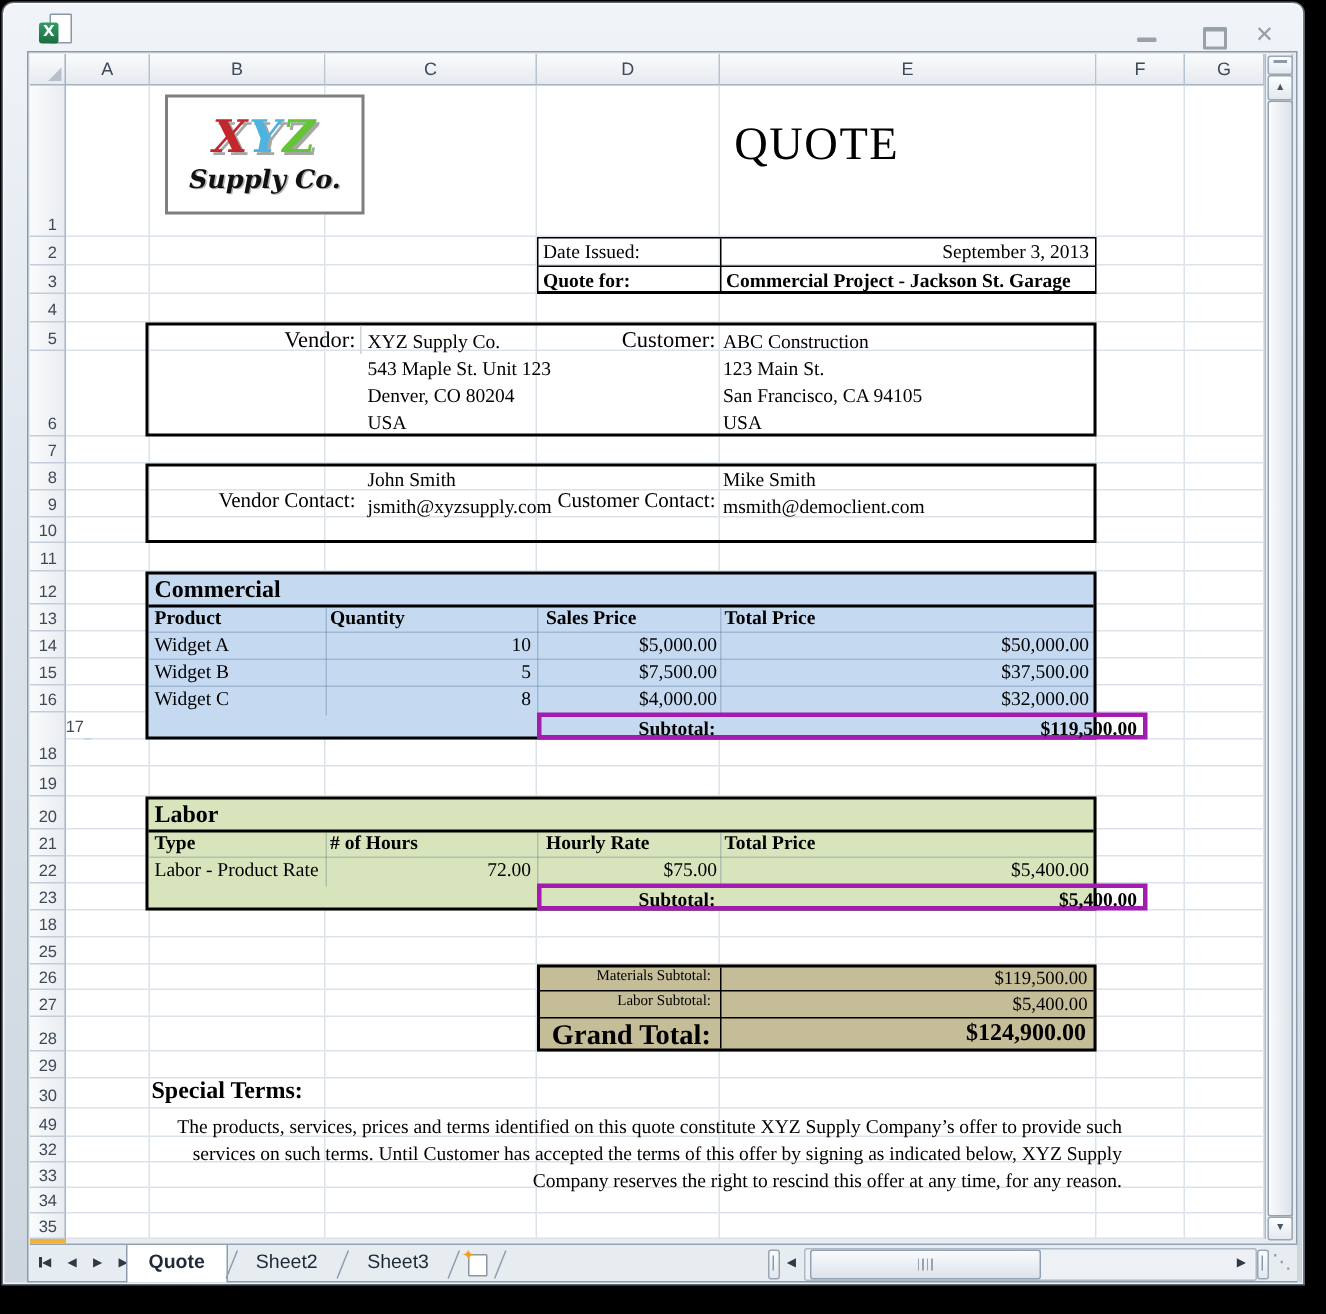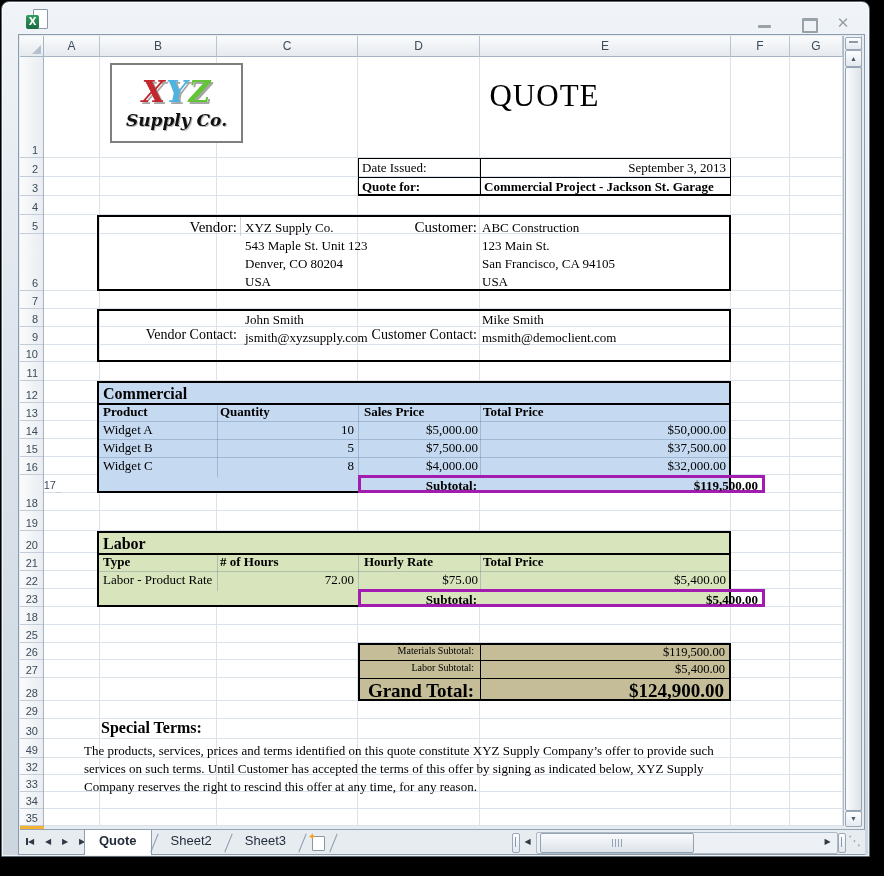--- a/index.html
+++ b/index.html
@@ -89,24 +89,24 @@
   .sub-l{position:absolute;left:0;top:0;width:116px;text-align:right;font-size:13px;font-weight:bold;}
   .sub-v{position:absolute;right:4px;top:0;font-size:13px;font-weight:bold;}
 
   .totals{left:358px;top:643px;width:373px;height:58px;border:2px solid #000;}
   .totals .vsep{position:absolute;left:120px;top:0;width:1px;height:100%;background:#000;}
   .totals .hsep1{position:absolute;left:0;top:15px;width:100%;height:1px;background:#000;}
   .totals .hsep2{position:absolute;left:0;top:33px;width:100%;height:1px;background:#000;}
   .t-l{position:absolute;left:0;width:114px;text-align:right;font-size:10px;}
   .t-v{position:absolute;right:4px;font-size:12.5px;text-align:right;}
   .t-gl{position:absolute;left:0;width:114px;text-align:right;font-size:19px;font-weight:bold;top:35px;}
-  .t-gv{position:absolute;right:5px;font-size:19px;font-weight:bold;top:35px;}
+  .t-gv{position:absolute;right:5px;font-size:16px;font-weight:bold;top:35px;}
 
   .terms-title{left:101px;top:719px;font-size:16px;font-weight:bold;}
-  .terms-body{left:84px;top:742px;width:640px;font-size:13px;line-height:18.2px;}
+  .terms-body{left:108px;top:742px;width:640px;font-size:13px;line-height:18.2px;text-align:right;}
 
   
   .vscroll{left:843px;top:36px;width:19px;height:790px;background:#EDF0F4;
      border-left:1px solid #AEB9C6;border-right:1px solid #AEB9C6;}
   .sbtn{position:absolute;left:1px;width:15px;background:linear-gradient(#FDFEFF,#E3E9F0);
      border:1px solid #9AA7B6;border-radius:2px;color:#4A5664;font-size:7px;text-align:center;}
   .splitbox{top:1px;height:11px;line-height:11px;}
   .splitbox i{display:inline-block;width:9px;height:2px;background:#8D99A8;margin-bottom:3px;}
   .vup{top:14px;height:15px;line-height:15px;}
   .vthumb{position:absolute;left:1px;top:31px;width:15px;height:742px;

